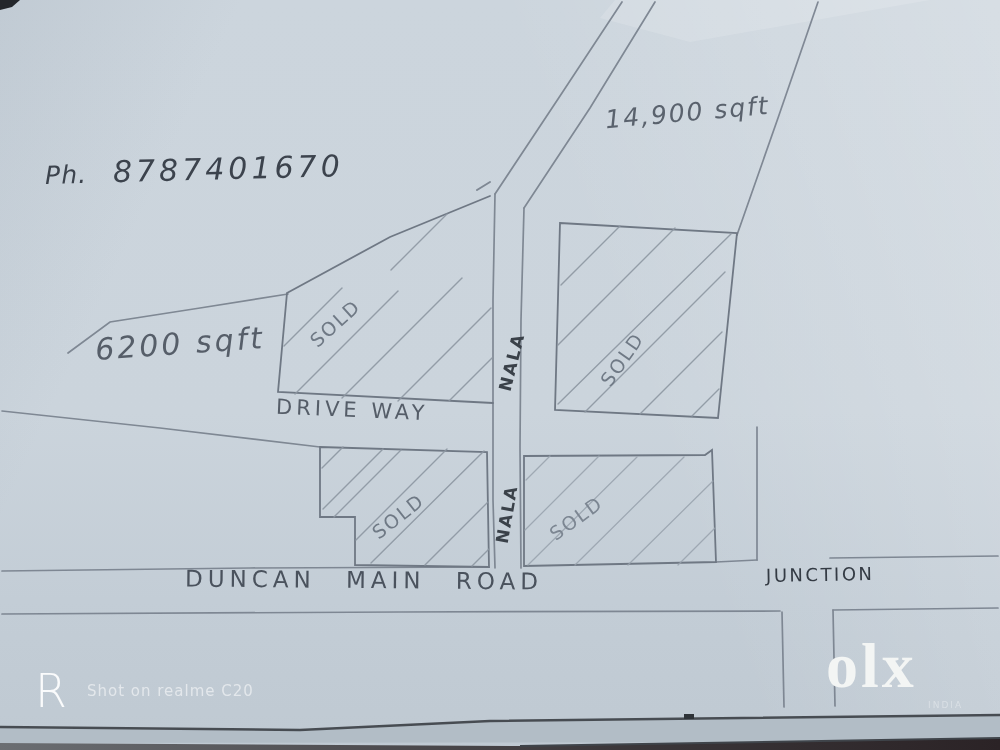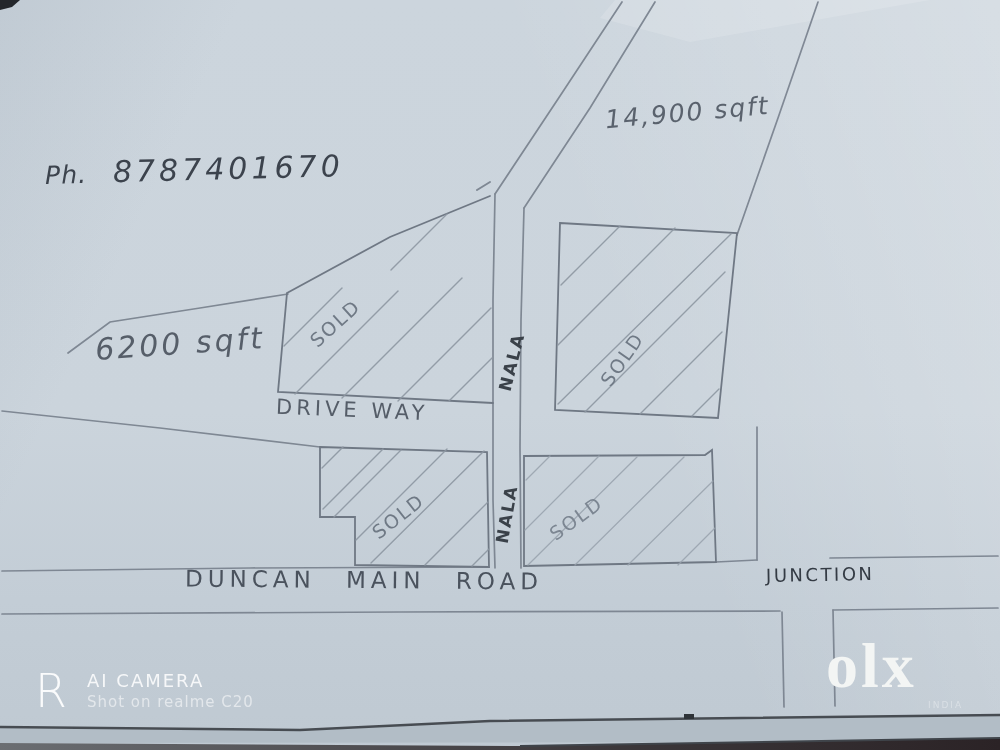--- a/index.html
+++ b/index.html
@@ -146,21 +146,20 @@
   <div class="lbl sold sold-2">SOLD</div>
   <div class="lbl sold sold-3">SOLD</div>
   <div class="lbl sold sold-4">SOLD</div>
 
   <div class="lbl mainroad">DUNCAN MAIN ROAD</div>
   <div class="lbl junction">JUNCTION</div>
 
   <div class="lbl watermark">
     <span class="wm-logo">R</span>
     <span class="wm-text">
-      <div class="wm-title">AI CAMERA</div>
       <div class="wm-sub">Shot on realme C20</div>
     </span>
   </div>
 
   <div class="lbl olx">olx</div>
   <div class="lbl olx-sub">INDIA</div>
 
 </div>
 
 </body></html>

